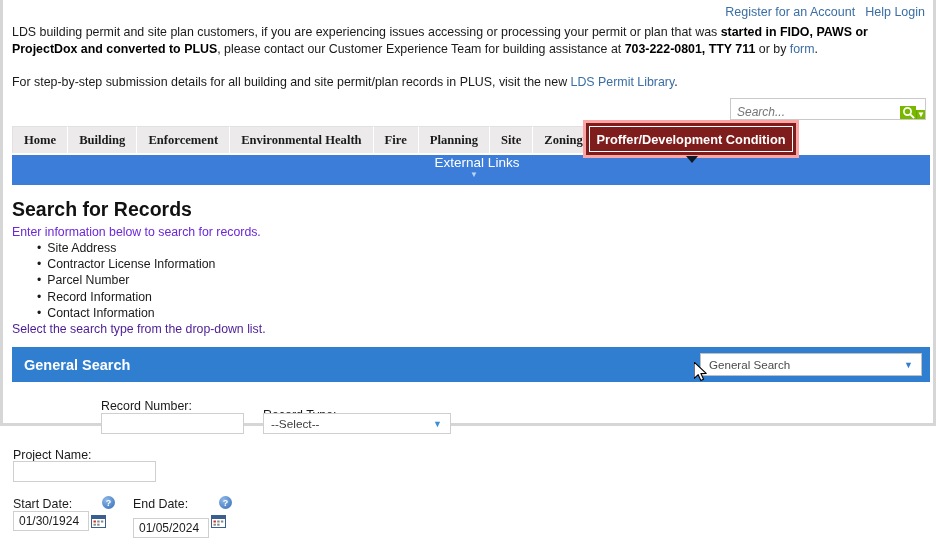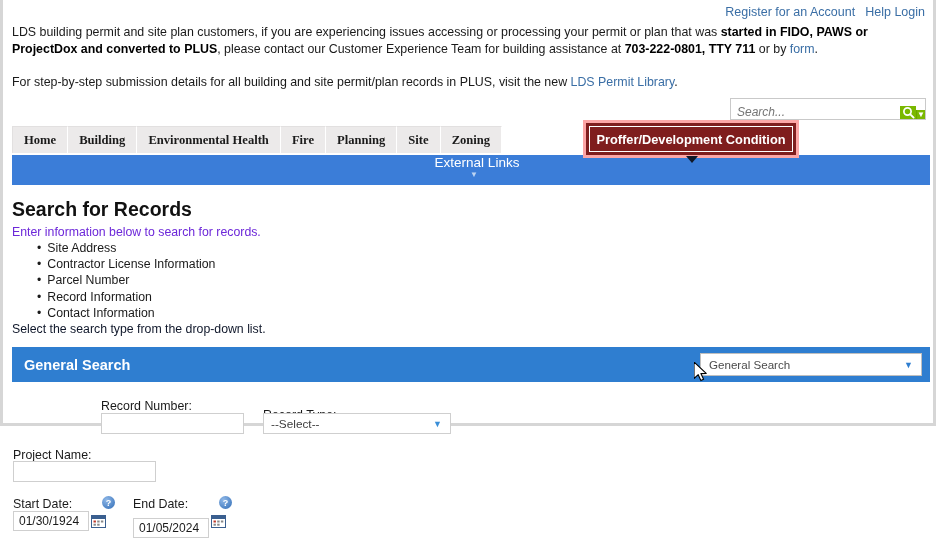--- a/index.html
+++ b/index.html
@@ -128,21 +128,21 @@
     position: absolute; left: 9px; top: 225px;
     font-size: 12.3px; color: #6d28d9;
   }
   .bullets {
     position: absolute; left: 34px; top: 240px;
     font-size: 12.3px; color: #1a1a1a; line-height: 16.2px;
   }
   .bullets div::before { content: "\2022"; margin-right: 6px; }
   .select-note {
     position: absolute; left: 9px; top: 322px;
-    font-size: 12.3px; color: #0f172a;
+    font-size: 12.3px; color: #4c1d95;
   }
 
   
   .gs-bar {
     position: absolute; left: 9px; top: 347px;
     width: 918px; height: 35px;
     background: #2f7ed0;
     display: flex; align-items: center;
   }
   .gs-bar .gs-title {
@@ -219,20 +219,21 @@
         <circle cx="5.5" cy="5.5" r="3.6" fill="none" stroke="#fff" stroke-width="1.7"></circle>
         <line x1="8.3" y1="8.3" x2="11.6" y2="11.6" stroke="#fff" stroke-width="1.9" stroke-linecap="round"></line>
       </svg>
     </div>
     <div class="ss-caret">▼</div>
   </div>
 
   <div class="tabbar">
     <div class="tab">Home</div>
     <div class="tab">Building</div>
+    <div class="tab">Enforcement</div>
     <div class="tab">Environmental Health</div>
     <div class="tab">Fire</div>
     <div class="tab">Planning</div>
     <div class="tab">Site</div>
     <div class="tab">Zoning</div>
   </div>
 
   <div class="tab-highlight-wrap">
     <div class="lbl">Proffer/Development Condition</div>
   </div>

